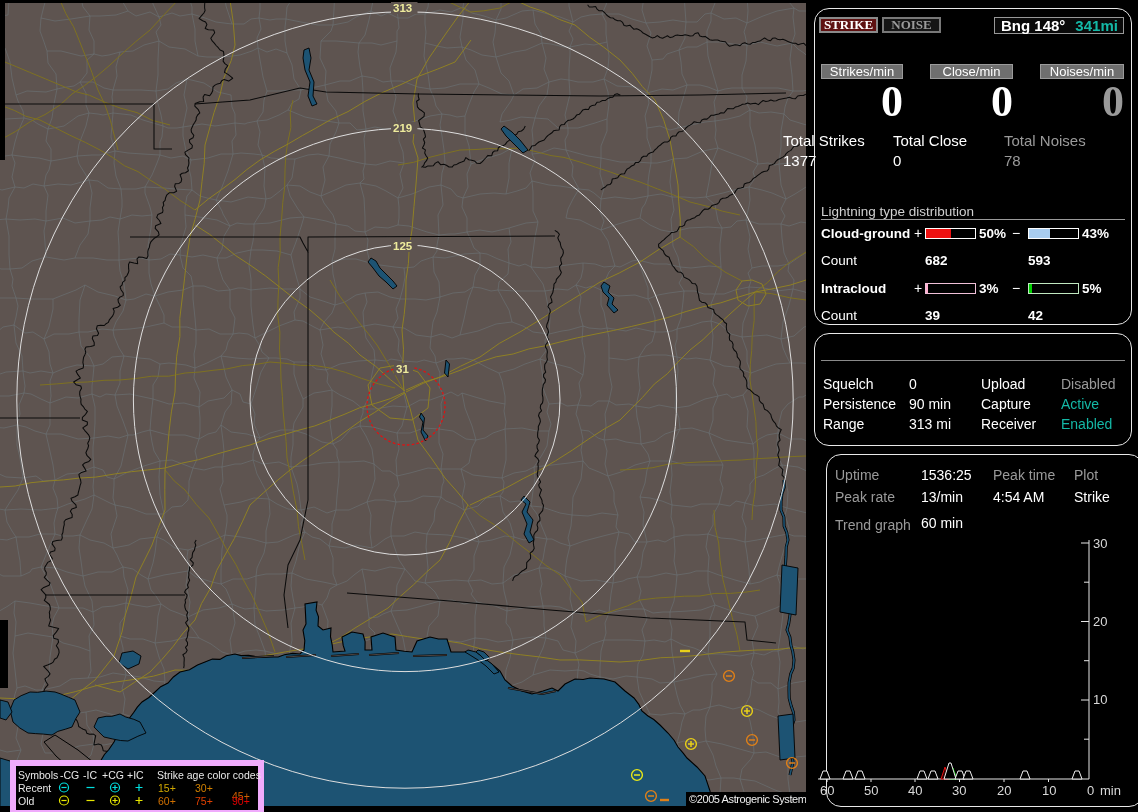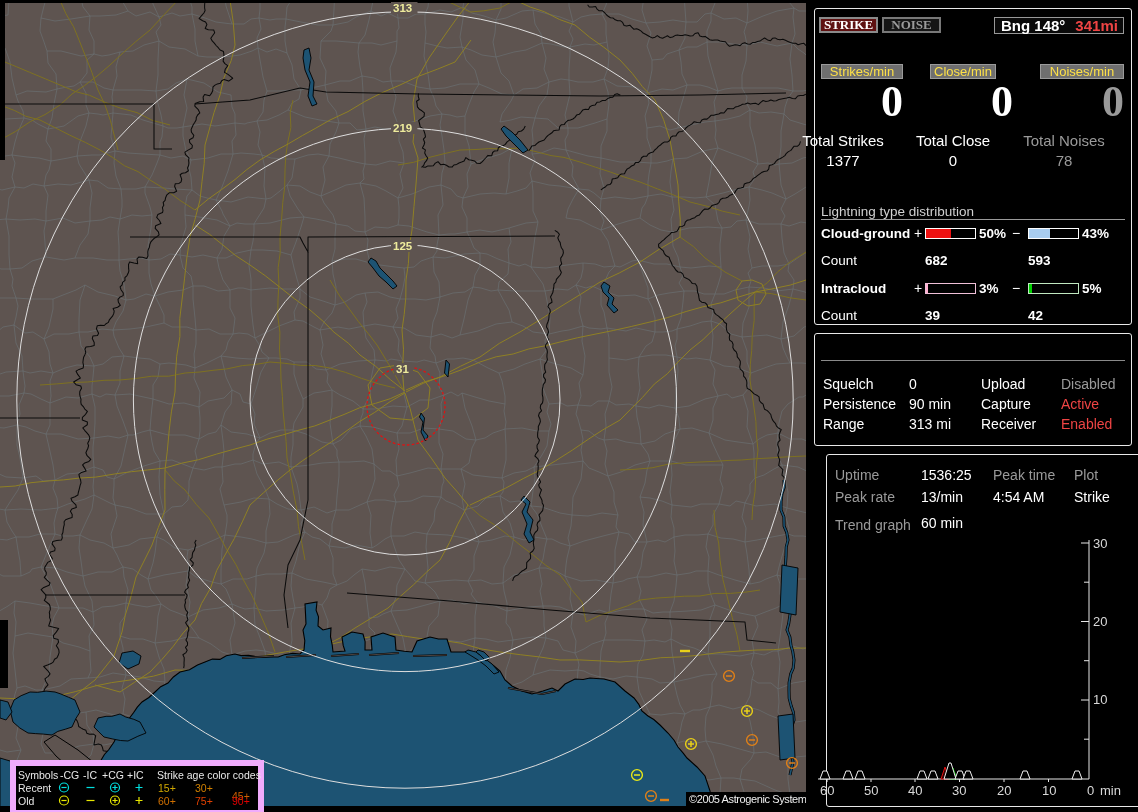--- a/index.html
+++ b/index.html
@@ -1,24 +1,24 @@
 <!DOCTYPE html>
 <html><head><meta charset="utf-8"><title>StrikeStar</title>
 <style>
 html,body{margin:0;padding:0;background:#000;width:1138px;height:812px;overflow:hidden;}
 body{font-family:"Liberation Sans",sans-serif;position:relative;}
-.panel{position:absolute;left:814px;width:316px;background:#000;border:1px solid #e8e8e8;border-radius:3px;}
+.panel{position:absolute;left:814px;width:316px;background:#000;border:1px solid #e8e8e8;border-radius:15px;}
 .abs{position:absolute;}
 .gray{color:#9a9a9a;}
 .white{color:#fff;}
-.green{color:#ef4444;}
+.green{color:#14b8a6;}
 .btn{position:absolute;box-sizing:border-box;text-align:center;font-family:"Liberation Serif",serif;font-weight:bold;font-size:13px;line-height:12px;}
-.mlabel{position:absolute;box-sizing:border-box;background:#6f6f6f;border:1px solid #9a9a9a;color:#fde047;font-size:13px;text-align:center;height:15px;line-height:13px;}
+.mlabel{position:absolute;box-sizing:border-box;background:#6f6f6f;border:1px solid #9a9a9a;color:#ffffff;font-size:13px;text-align:center;height:15px;line-height:13px;}
 .bigzero{position:absolute;font-family:"Liberation Serif",serif;font-weight:bold;font-size:44px;line-height:29px;text-align:right;width:60px;}
-.tot{position:absolute;font-size:15px;text-align:center;width:120px;}
+.tot{position:absolute;font-size:15px;text-align:left;width:120px;}
 .bar{position:absolute;width:51px;height:11px;border:1px solid #fff;box-sizing:border-box;background:#000;}
 .bar>div{height:100%;}
 .rowtxt{position:absolute;font-size:14px;white-space:nowrap;}
 .b{font-weight:bold;}
 </style></head>
 <body>
 <svg width="806" height="812" viewBox="0 0 806 812" xmlns="http://www.w3.org/2000/svg" style="position:absolute;left:0;top:0">
 <rect width="806" height="812" fill="#5e5450"></rect>
 <g opacity="0.72">
       <path d="M-24 -27L-10 -26L5 -27L18 -29M-24 -27L-23 -12L-22 4L-22 20M18 -29L31 -28L41 -23L51 -23M18 -29L15 -11L9 1L8 15M51 -23L61 -19L68 -23L76 -20M51 -23L48 -8L44 6L41 18M76 -20L88 -21L102 -23L111 -21M76 -20L80 -6L83 7L90 16M111 -21L120 -25L134 -29L146 -28M111 -21L116 -9L121 -1L128 11M146 -28L162 -21L175 -20L188 -13M146 -28L150 -15L153 4L159 17M188 -13L199 -18L208 -23L217 -26M188 -13L189 -3L192 7L192 14M217 -26L231 -20L245 -14L263 -11M217 -26L224 -10L226 6L232 24M263 -11L272 -18L287 -20L297 -22M263 -11L260 -1L260 9L259 18M297 -22L310 -22L327 -29L340 -29M297 -22L296 -7L287 7L286 19M340 -29L347 -30L364 -25L372 -24M340 -29L335 -13L334 9L333 25M372 -24L377 -23L388 -28L393 -28M372 -24L373 -11L373 1L371 11M393 -28L408 -25L420 -18L431 -14M393 -28L394 -10L396 2L398 18M431 -14L440 -15L450 -17L464 -18M431 -14L429 -4L428 7L425 14M464 -18L463 -9L464 1L463 7M508 -23L518 -22L527 -26L541 -29M508 -23L501 -8L501 9L496 20M541 -29L552 -28L558 -24L566 -26M566 -26L583 -25L600 -24L614 -21M566 -26L569 -8L569 6L573 22M614 -21L623 -18L631 -17L641 -18M614 -21L610 -11L606 5L602 14M641 -18L656 -21L665 -23L679 -24M641 -18L644 -3L642 10L646 23M679 -24L693 -24L706 -22L721 -16M679 -24L684 -8L685 9L686 22M721 -16L730 -16L738 -17L745 -19M721 -16L719 -8L715 3L711 13M745 -19L756 -18L769 -13L786 -12M745 -19L747 -6L748 11L747 23M786 -12L797 -18L811 -21L825 -24M786 -12L789 -3L789 2L794 8M825 -24L823 -12L820 -2L814 10M-22 20L-11 21L1 16L8 15M-22 20L-23 29L-21 35L-18 45M41 18L55 21L71 19L90 16M41 18L40 31L44 42L47 51M90 16L100 16L116 15L128 11M90 16L89 30L94 41L94 54M128 11L136 16L150 12L159 17M159 17L172 13L180 16L192 14M159 17L161 25L156 32L159 41M192 14L205 18L216 22L232 24M192 14L195 29L195 41L198 56M232 24L244 24L251 19L259 18M259 18L270 20L276 19L286 19M259 18L261 29L257 38L258 48M286 19L301 22L318 25L333 25M286 19L285 27L285 41L287 53M333 25L348 22L356 17L371 11M333 25L331 31L324 38L321 41M371 11L381 16L388 13L398 18M371 11L369 20L365 35L359 43M398 18L408 18L416 14L425 14M398 18L399 28L397 31L397 41M425 14L440 10L451 12L463 7M425 14L425 24L426 32L425 43M463 7L472 13L484 16L496 20M463 7L463 19L460 37L462 47M496 20L506 18L522 11L533 10M496 20L495 33L493 42L496 57M533 10L548 14L560 17L573 22M533 10L535 24L541 34L542 43M573 22L581 17L590 15L602 14M573 22L569 31L573 39L570 47M602 14L619 14L632 19L646 23M602 14L606 22L606 34L607 42M646 23L660 22L673 20L686 22M646 23L651 33L647 46L652 60M686 22L697 22L705 14L711 13M686 22L685 32L685 38L679 50M711 13L724 19L736 18L747 23M711 13L711 21L707 31L707 42M747 23L763 16L777 11L794 8M747 23L744 32L745 35L747 45M794 8L799 11L809 11L814 10M794 8L793 17L795 34L792 43M814 10L825 10L840 13L850 15M814 10L810 24L809 44L810 59M850 15L850 26L852 33L856 43M-18 45L-12 48L-4 45L5 48M-18 45L-20 58L-21 68L-19 76M5 48L10 62L12 78L16 95M47 51L61 51L81 56L94 54M47 51L48 63L56 74L57 89M94 54L102 56L109 55L120 52M94 54L87 60L87 73L80 82M120 52L133 51L144 45L159 41M120 52L116 67L117 76L113 90M159 41L169 47L185 49L198 56M159 41L158 59L158 75L156 91M198 56L207 57L220 57L232 56M232 56L240 55L252 51L258 48M258 48L267 52L276 49L287 53M258 48L260 60L263 77L267 91M287 53L292 65L294 79L301 90M321 41L336 41L348 42L359 43M321 41L320 58L326 71L325 85M359 43L372 43L381 45L397 41M359 43L358 52L360 67L362 76M397 41L396 52L390 68L391 81M425 43L437 46L447 48L462 47M425 43L424 56L428 74L430 89M462 47L471 50L482 55L496 57M462 47L466 60L475 70L479 84M496 57L514 52L526 50L542 43M496 57L501 73L509 81L514 95M542 43L551 44L564 47L570 47M542 43L546 58L544 69L549 82M570 47L585 44L594 45L607 42M570 47L570 55L569 69L569 80M607 42L609 56L608 68L604 79M652 60L663 59L667 54L679 50M652 60L652 70L649 85L647 93M679 50L687 47L697 47L707 42M679 50L681 62L682 74L687 85M707 42L720 42L733 44L747 45M707 42L708 56L713 74L718 91M747 45L760 42L777 46L792 43M747 45L746 61L742 75L742 88M792 43L798 49L804 53L810 59M792 43L790 59L792 75L793 91M810 59L817 66L820 76L825 85M856 43L856 58L853 73L849 91M-19 76L-21 90L-23 109L-23 126M16 95L27 91L46 92L57 89M16 95L18 101L23 111L24 118M57 89L67 87L74 86L80 82M57 89L54 104L52 118L48 129M80 82L93 82L104 88L113 90M80 82L86 93L86 105L89 113M113 90L128 90L141 90L156 91M113 90L112 97L113 105L113 113M156 91L168 89L176 83L187 79M156 91L157 100L161 115L163 126M187 79L204 83L218 92L231 95M187 79L184 95L187 108L183 127M231 95L232 107L235 114L235 123M267 91L279 91L291 90L301 90M267 91L264 100L263 112L257 121M301 90L307 88L316 87L325 85M301 90L299 99L292 103L288 110M325 85L340 81L350 81L362 76M325 85L328 101L336 111L339 123M362 76L374 78L383 82L391 81M362 76L363 91L363 111L366 129M391 81L402 81L418 87L430 89M391 81L396 97L393 111L399 127M430 89L445 88L460 84L479 84M430 89L434 98L436 106L442 114M479 84L489 88L502 94L514 95M479 84L474 92L468 107L465 116M514 95L523 89L537 88L549 82M514 95L511 101L502 114L500 122M549 82L557 80L561 79L569 80M549 82L547 95L539 106L535 118M569 80L578 82L593 82L604 79M569 80L570 94L565 115L568 128M604 79L617 86L635 87L647 93M604 79L608 92L609 104L607 119M647 93L662 89L673 90L687 85M647 93L649 103L645 116L647 128M687 85L700 85L708 87L718 91M687 85L683 99L679 112L678 128M718 91L725 89L732 88L742 88M718 91L714 102L715 109L715 121M742 88L756 88L778 88L793 91M742 88L747 97L746 102L750 110M793 91L803 91L813 89L825 85M793 91L788 98L785 107L784 114M825 85L835 87L840 87L849 91M825 85L818 101L813 112L810 126M849 91L847 102L848 111L848 119M-23 126L-9 123L6 119L24 118M-23 126L-22 137L-20 146L-15 156M24 118L32 120L38 124L48 129M24 118L18 132L15 142L12 155M48 129L64 126L78 116L89 113M48 129L46 141L51 149L51 161M89 113L98 114L103 115L113 113M89 113L86 126L79 144L77 156M113 113L131 115L143 120L163 126M113 113L112 125L111 137L115 151M163 126L168 128L177 128L183 127M163 126L162 137L160 142L160 155M183 127L202 124L215 126L235 123M183 127L183 136L186 151L191 160M235 123L245 124L247 123L257 121M235 123L236 135L232 141L233 154M257 121L267 120L279 115L288 110M257 121L260 132L258 145L262 155M288 110L305 117L320 120L339 123M339 123L350 123L357 130L366 129M339 123L336 132L330 144L329 156M366 129L375 127L385 129L399 127M366 129L364 139L365 152L365 164M399 127L412 122L430 116L442 114M399 127L399 141L403 152L404 163M442 114L450 115L457 117L465 116M442 114L440 125L442 136L444 150M465 116L465 133L469 146L471 164M500 122L511 120L521 117L535 118M535 118L548 119L558 128L568 128M535 118L532 130L533 140L532 154M568 128L578 128L595 123L607 119M568 128L568 134L565 140L566 150M607 119L607 131L601 146L601 158M647 128L660 126L670 130L678 128M647 128L647 138L651 150L651 163M678 128L691 125L705 122L715 121M715 121L728 119L740 116L750 110M715 121L716 130L715 138L718 148M750 110L759 113L771 112L784 114M750 110L750 126L755 145L758 164M784 114L790 120L803 124L810 126M784 114L781 131L781 147L779 164M810 126L823 125L838 124L848 119M810 126L811 135L816 144L818 155M848 119L851 132L859 150L865 162M-15 156L-4 159L5 156L12 155M-15 156L-22 168L-22 177L-27 189M12 155L27 157L39 158L51 161M12 155L15 163L12 177L15 187M51 161L57 160L68 158L77 156M51 161L49 170L46 175L44 186M77 156L92 155L100 155L115 151M77 156L79 164L84 172L89 180M115 151L128 153L143 154L160 155M115 151L114 163L116 176L121 189M160 155L171 158L183 156L191 160M160 155L157 163L152 175L145 187M191 160L208 158L221 154L233 154M191 160L189 169L191 177L192 190M233 154L241 153L254 154L262 155M233 154L228 171L222 187L216 200M262 155L271 158L283 159L295 159M262 155L265 168L264 186L266 199M295 159L308 155L318 154L329 156M295 159L294 165L292 178L287 185M329 156L339 158L355 162L365 164M329 156L323 167L325 180L321 196M365 164L376 165L390 161L404 163M365 164L363 171L364 179L360 183M404 163L400 174L403 188L398 198M444 150L445 163L442 173L441 185M471 164L487 158L501 154L512 148M471 164L467 174L468 187L463 198M512 148L509 163L509 178L506 194M532 154L541 153L554 148L566 150M532 154L535 160L530 173L532 181M566 150L577 153L588 156L601 158M566 150L573 166L572 176L579 189M601 158L620 162L635 162L651 163M601 158L600 174L604 188L601 199M651 163L657 163L667 161L673 159M651 163L649 174L648 182L648 196M673 159L687 158L703 151L718 148M673 159L671 171L670 182L672 197M718 148L731 153L745 158L758 164M718 148L712 163L709 182L706 197M758 164L768 163L775 165L779 164M758 164L753 172L755 178L749 187M779 164L792 163L803 158L818 155M779 164L780 174L781 185L786 199M818 155L835 155L849 158L865 162M818 155L819 165L814 175L815 183M865 162L862 167L860 179L856 185M-27 189L-15 186L2 190L15 187M-27 189L-25 197L-29 210L-28 218M15 187L24 188L33 184L44 186M15 187L9 198L8 208L6 219M44 186L58 184L71 185L89 180M44 186L48 195L46 211L46 221M89 180L98 181L108 188L121 189M89 180L92 193L90 208L90 221M121 189L130 189L136 189L145 187M121 189L122 200L122 207L120 219M145 187L164 188L175 189L192 190M145 187L145 193L150 207L152 215M192 190L200 196L207 198L216 200M192 190L187 196L185 207L185 215M216 200L231 202L248 197L266 199M216 200L222 211L223 214L230 226M266 199L271 198L280 191L287 185M266 199L264 208L257 219L254 224M287 185L300 186L310 192L321 196M287 185L290 196L298 209L304 217M321 196L335 190L346 185L360 183M321 196L324 203L333 215L336 224M360 183L376 186L386 191L398 198M360 183L364 198L365 217L365 232M398 198L412 194L429 187L441 185M398 198L399 207L399 218L398 225M441 185L451 189L457 196L463 198M441 185L443 205L438 215L439 235M463 198L480 194L494 193L506 194M463 198L462 207L467 218L467 232M506 194L517 191L526 188L532 181M532 181L549 185L560 186L579 189M532 181L533 192L533 211L538 222M579 189L589 190L594 193L601 199M579 189L573 199L568 209L566 218M601 199L615 197L632 199L648 196M601 199L600 212L604 221L601 230M648 196L654 195L661 194L672 197M648 196L645 204L642 208L640 218M672 197L684 197L695 198L706 197M672 197L674 210L671 219L672 232M706 197L723 193L734 190L749 187M706 197L715 205L718 221L722 228M749 187L762 190L772 193L786 199M749 187L750 200L749 206L746 220M786 199L795 194L806 187L815 183M786 199L781 209L785 216L781 224M815 183L832 182L843 186L856 185M815 183L816 196L814 211L813 224M856 185L853 202L852 216L850 234M-28 218L-18 221L-5 220L6 219M-28 218L-22 231L-18 249L-11 261M6 219L20 220L35 219L46 221M6 219L9 236L9 255L10 269M46 221L63 218L75 223L90 221M46 221L44 231L45 243L46 257M90 221L102 220L110 217L120 219M90 221L88 234L80 245L75 258M120 219L132 215L142 216L152 215M120 219L118 232L119 246L119 260M152 215L151 228L148 246L149 260M185 215L199 217L217 220L230 226M185 215L186 227L181 244L180 255M230 226L237 223L245 224L254 224M230 226L224 236L222 249L217 258M254 224L270 223L290 218L304 217M254 224L254 232L253 241L251 250M304 217L316 219L326 221L336 224M304 217L301 227L296 242L291 255M336 224L348 226L355 231L365 232M336 224L335 236L335 249L332 261M365 232L375 227L388 228L398 225M365 232L368 240L367 250L370 263M398 225L409 226L427 232L439 235M439 235L449 234L455 234L467 232M439 235L437 245L437 251L433 257M467 232L480 230L492 232L509 228M467 232L470 238L474 248L480 253M509 228L519 225L526 223L538 222M509 228L511 242L508 249L509 263M538 222L535 237L533 252L531 267M566 218L580 220L592 226L601 230M601 230L615 225L628 221L640 218M601 230L608 241L612 256L615 266M640 218L650 225L661 230L672 232M672 232L689 228L708 227L722 228M672 232L673 246L678 257L680 267M722 228L731 227L737 221L746 220M722 228L720 244L720 251L721 267M746 220L759 224L769 224L781 224M746 220L750 237L748 249L752 268M781 224L789 226L801 222L813 224M781 224L782 238L784 253L789 264M813 224L828 225L840 234L850 234M813 224L811 232L815 240L815 251M850 234L847 242L850 249L848 257M-11 261L-6 266L1 269L10 269M-11 261L-14 275L-23 287L-28 302M10 269L22 268L32 261L46 257M10 269L13 279L12 286L16 298M46 257L58 259L64 260L75 258M75 258L93 258L107 260L119 260M119 260L129 259L141 258L149 260M119 260L120 271L124 284L126 300M149 260L161 259L170 254L180 255M149 260L149 273L151 284L155 296M180 255L192 257L203 255L217 258M180 255L183 268L191 276L193 286M217 258L226 258L237 253L251 250M217 258L219 268L223 280L230 290M251 250L263 250L277 251L291 255M251 250L249 266L251 279L251 290M291 255L294 268L297 279L300 289M332 261L346 259L356 259L370 263M332 261L333 274L336 287L335 305M370 263L380 265L395 267L404 268M404 268L414 267L421 261L433 257M404 268L405 277L403 288L400 299M433 257L445 258L464 254L480 253M433 257L434 272L439 282L440 297M480 253L487 254L498 259L509 263M480 253L480 266L475 275L473 287M509 263L519 266L525 264L531 267M509 263L508 274L499 282L498 290M531 267L546 268L567 265L583 263M531 267L538 277L543 284L545 291M583 263L595 264L604 267L615 266M583 263L583 269L581 278L576 285M615 266L620 267L632 261L638 260M615 266L609 272L605 281L601 290M638 260L654 264L667 264L680 267M638 260L643 274L648 288L648 299M680 267L691 268L709 266L721 267M680 267L683 276L679 283L684 291M721 267L721 275L718 285L715 294M752 268L762 266L778 266L789 264M752 268L748 273L751 281L749 287M789 264L799 257L807 252L815 251M789 264L788 271L794 280L793 289M815 251L828 253L839 254L848 257M815 251L822 268L828 284L830 304M848 257L845 270L843 280L845 294M-28 302L-13 302L-0 298L16 298M-28 302L-23 316L-18 326L-14 339M16 298L31 299L38 299L53 299M16 298L18 306L16 317L14 325M53 299L63 295L76 290L85 285M53 299L53 309L49 327L44 339M85 285L98 292L115 296L126 300M85 285L80 300L79 319L79 332M126 300L134 299L146 294L155 296M126 300L123 311L116 322L113 330M155 296L168 292L183 290L193 286M155 296L159 304L164 315L164 323M193 286L204 286L218 291L230 290M193 286L193 299L195 318L196 330M230 290L238 288L243 288L251 290M230 290L230 308L235 318L233 334M251 290L270 288L282 289L300 289M251 290L251 306L253 325L255 338M300 289L310 297L323 301L335 305M300 289L300 298L294 312L295 320M335 305L345 302L356 295L365 293M335 305L332 313L324 322L320 330M365 293L378 292L390 297L400 299M365 293L367 302L363 312L364 326M400 299L415 299L426 300L440 297M400 299L396 309L398 318L393 327M440 297L453 293L465 292L473 287M440 297L437 312L433 322L431 337M473 287L481 288L491 291L498 290M473 287L468 300L464 319L460 335M498 290L515 291L529 291L545 291M498 290L505 303L509 310L512 322M545 291L557 289L568 290L576 285M545 291L548 306L550 318L549 334M576 285L586 288L592 286L601 290M576 285L581 297L579 311L583 326M601 290L618 296L635 295L648 299M601 290L601 305L604 312L607 328M648 299L658 295L669 293L684 291M648 299L652 307L655 318L655 332M684 291L695 291L704 294L715 294M684 291L683 302L681 318L677 329M715 294L724 294L735 290L749 287M715 294L711 304L713 313L711 321M749 287L764 288L777 291L793 289M749 287L749 307L743 323L742 337M793 289L805 292L817 300L830 304M793 289L789 305L783 322L781 339M830 304L833 302L840 297L845 294M830 304L826 309L818 318L815 325M845 294L851 306L855 316L855 324M-14 339L-3 332L3 327L14 325M-14 339L-15 352L-21 362L-23 374M14 325L25 333L33 332L44 339M14 325L16 343L22 356L23 371M44 339L54 334L69 334L79 332M44 339L49 352L50 364L53 373M79 332L88 332L102 329L113 330M79 332L81 346L90 357L94 366M113 330L130 329L146 327L164 323M113 330L114 336L119 348L124 356M164 323L172 327L187 327L196 330M196 330L209 329L220 334L233 334M196 330L196 344L194 354L195 368M233 334L239 333L248 334L255 338M233 334L228 342L226 350L221 356M255 338L265 333L279 326L295 320M255 338L260 346L262 352L269 358M295 320L303 321L314 327L320 330M320 330L338 327L349 329L364 326M320 330L323 345L321 354L326 370M364 326L375 324L381 325L393 327M364 326L366 338L374 350L375 360M393 327L404 328L416 335L431 337M393 327L399 340L398 351L403 361M431 337L441 334L452 338L460 335M431 337L430 348L435 356L436 363M460 335L478 331L496 324L512 322M512 322L523 326L533 332L549 334M549 334L562 331L569 330L583 326M549 334L545 340L546 351L540 359M583 326L589 328L601 329L607 328M583 326L582 341L585 356L583 375M607 328L626 331L636 328L655 332M607 328L609 338L609 348L609 358M655 332L663 332L672 331L677 329M655 332L652 342L646 346L639 357M677 329L690 326L702 322L711 321M677 329L677 339L675 346L677 357M711 321L720 324L731 334L742 337M711 321L713 336L712 350L710 360M742 337L754 336L767 335L781 339M742 337L747 351L747 362L751 373M781 339L794 336L804 327L815 325M781 339L783 348L786 355L790 363M815 325L826 325L843 325L855 324M815 325L816 341L818 355L818 365M855 324L853 335L856 346L853 362M-23 374L-6 376L6 372L23 371M-23 374L-23 383L-25 387L-29 396M23 371L30 373L41 371L53 373M23 371L24 379L25 386L24 393M53 373L65 368L77 365L94 366M53 373L50 381L51 396L50 403M94 366L103 364L112 357L124 356M94 366L93 377L92 386L92 394M124 356L139 358L150 359L160 364M124 356L120 371L120 383L115 395M160 364L169 363L186 365L195 368M160 364L158 377L153 385L153 399M195 368L207 363L213 360L221 356M195 368L194 378L200 392L199 407M221 356L236 358L250 359L269 358M221 356L224 368L226 377L232 390M269 358L276 358L287 359L294 362M269 358L261 372L256 389L251 404M294 362L307 362L316 369L326 370M294 362L294 374L298 387L303 399M326 370L340 364L358 361L375 360M326 370L328 374L327 382L332 390M375 360L387 361L391 359L403 361M375 360L371 379L370 395L363 409M403 361L417 362L424 360L436 363M403 361L403 374L404 394L407 407M436 363L447 359L454 359L463 358M436 363L440 373L439 387L444 395M463 358L473 360L488 368L499 373M499 373L514 369L525 364L540 359M499 373L502 381L505 396L505 404M540 359L556 364L571 368L583 375M540 359L543 377L543 388L549 404M583 375L579 383L581 396L578 405M609 358L618 359L626 360L639 357M609 358L609 372L612 387L609 401M639 357L652 355L666 355L677 357M639 357L638 371L640 388L636 406M677 357L687 359L696 358L710 360M677 357L678 371L676 390L675 408M710 360L724 366L735 367L751 373M710 360L715 370L713 384L718 396M751 373L767 367L776 364L790 363M751 373L748 380L748 389L743 395M790 363L802 363L812 364L818 365M818 365L827 361L840 362L853 362M818 365L818 374L814 385L812 391M853 362L854 375L852 387L855 402M-29 396L-11 396L9 396L24 393M-29 396L-29 409L-24 416L-22 429M24 393L31 394L41 399L50 403M24 393L19 405L20 414L17 425M50 403L66 397L78 398L92 394M50 403L50 411L50 425L46 434M92 394L100 397L106 394L115 395M92 394L95 407L95 423L94 438M115 395L130 394L139 396L153 399M115 395L117 406L123 421L128 435M153 399L169 404L184 403L199 407M153 399L152 407L151 417L150 430M199 407L208 401L224 398L232 390M199 407L200 418L200 431L199 439M232 390L240 394L243 402L251 404M232 390L231 404L225 412L221 425M251 404L255 414L254 424L260 438M303 399L314 393L321 392L332 390M303 399L303 407L294 423L293 430M332 390L340 395L353 401L363 409M332 390L332 406L330 423L333 444M363 409L375 409L393 406L407 407M363 409L363 413L361 418L360 426M407 407L420 400L430 400L444 395M407 407L405 414L402 426L397 433M444 395L451 392L458 396L462 393M444 395L441 404L442 418L439 429M462 393L475 397L489 401L505 404M462 393L465 408L472 426L476 440M505 404L504 411L506 422L505 429M549 404L561 403L567 406L578 405M549 404L547 412L551 424L549 431M578 405L591 406L598 401L609 401M578 405L576 414L578 419L581 430M609 401L616 405L629 404L636 406M609 401L605 414L606 426L604 440M636 406L649 408L659 405L675 408M636 406L637 417L640 430L641 444M675 408L689 406L705 399L718 396M675 408L679 418L679 420L680 429M718 396L727 394L732 398L743 395M718 396L713 408L713 420L709 433M743 395L748 411L747 427L753 444M788 404L799 397L803 397L812 391M788 404L782 411L779 423L778 433M812 391L825 393L843 398L855 402M812 391L811 408L816 424L814 444M855 402L854 412L853 418L848 426M-22 429L-9 427L4 428L17 425M-22 429L-27 440L-24 453L-29 468M17 425L26 427L35 431L46 434M17 425L17 445L20 458L23 478M46 434L61 434L78 439L94 438M46 434L49 447L53 465L55 480M94 438L108 436L119 438L128 435M94 438L93 447L93 456L94 467M128 435L133 435L142 432L150 430M128 435L125 448L121 466L114 479M150 430L168 435L185 435L199 439M150 430L152 442L154 451L160 461M199 439L208 434L216 432L221 425M199 439L195 451L197 459L193 468M221 425L231 432L247 434L260 438M221 425L223 441L224 451L222 467M260 438L270 433L281 430L293 430M260 438L256 443L253 454L253 460M293 430L306 434L322 442L333 444M293 430L293 445L291 457L291 467M333 444L341 440L351 429L360 426M333 444L337 450L337 456L339 462M360 426L373 427L384 430L397 433M360 426L366 436L372 449L374 464M397 433L410 433L424 428L439 429M397 433L399 449L396 460L397 476M439 429L453 431L466 439L476 440M439 429L439 443L443 454L441 469M476 440L485 438L493 433L505 429M476 440L472 448L469 463L461 469M505 429L522 428L537 431L549 431M505 429L506 445L506 460L502 478M549 431L547 446L542 455L534 467M581 430L589 431L598 438L604 440M581 430L583 439L581 450L583 461M604 440L616 439L626 442L641 444M604 440L607 451L605 464L608 476M641 444L655 441L665 434L680 429M641 444L646 451L648 454L650 461M680 429L692 428L702 431L709 433M680 429L674 441L675 448L671 461M709 433L725 440L738 442L753 444M709 433L712 442L718 455L723 465M753 444L759 439L767 435L778 433M753 444L754 453L754 466L755 478M778 433L790 439L802 439L814 444M778 433L777 442L778 456L782 465M814 444L825 437L836 431L848 426M814 444L819 452L826 463L829 472M-29 468L-10 470L6 477L23 478M-29 468L-27 478L-25 491L-24 501M23 478L36 476L43 481L55 480M23 478L18 490L10 502L5 510M55 480L67 474L78 473L94 467M55 480L53 488L57 498L58 508M94 467L103 470L107 477L114 479M94 467L94 475L93 487L94 495M114 479L128 472L144 466L160 461M114 479L114 486L113 498L115 505M160 461L172 460L180 463L193 468M160 461L159 477L160 495L164 514M193 468L204 470L215 467L222 467M193 468L189 481L189 487L188 500M222 467L235 464L241 464L253 460M222 467L223 482L220 489L224 505M253 460L263 464L279 462L291 467M253 460L257 474L265 489L269 499M291 467L310 465L322 463L339 462M291 467L297 484L299 494L301 510M339 462L349 462L364 461L374 464M339 462L339 476L337 496L336 510M374 464L382 471L390 471L397 476M374 464L375 479L372 489L367 502M397 476L410 473L428 468L441 469M397 476L399 485L394 495L396 502M441 469L449 469L456 469L461 469M441 469L444 481L442 486L441 497M461 469L473 475L490 477L502 478M461 469L465 484L462 498L464 510M502 478L514 473L526 471L534 467M502 478L504 482L503 492L500 496M534 467L552 465L569 463L583 461M534 467L535 478L533 491L531 506M583 461L589 468L599 472L608 476M583 461L581 479L573 497L572 515M608 476L621 472L635 465L650 461M608 476L614 492L614 502L618 515M650 461L659 461L666 461L671 461M650 461L647 470L645 483L640 497M671 461L686 465L706 465L723 465M671 461L672 475L670 492L672 505M723 465L720 480L723 488L719 504M755 478L764 475L774 469L782 465M755 478L750 484L750 493L745 503M782 465L798 467L811 473L829 472M782 465L785 478L788 492L787 508M829 472L837 476L845 474L850 474M829 472L830 485L824 501L825 512M850 474L854 483L854 490L858 497M-24 501L-11 506L-7 508L5 510M-24 501L-21 510L-19 524L-13 536M5 510L21 509L41 510L58 508M5 510L7 522L12 531L16 537M58 508L68 504L85 499L94 495M58 508L56 514L54 523L55 534M94 495L102 499L110 503L115 505M94 495L92 509L85 524L80 535M115 505L130 508L146 514L164 514M115 505L117 516L111 534L113 548M164 514L172 507L182 506L188 500M164 514L164 525L160 530L157 537M224 505L241 502L254 498L269 499M224 505L227 515L227 522L225 535M269 499L277 504L288 509L301 510M269 499L270 514L266 531L266 543M301 510L314 507L327 513L336 510M301 510L304 516L301 524L305 532M336 510L349 510L360 505L367 502M336 510L332 524L332 534L329 546M367 502L375 500L385 500L396 502M367 502L371 515L370 533L372 548M396 502L411 501L423 496L441 497M396 502L393 515L391 527L391 536M441 497L446 501L456 505L464 510M441 497L435 510L434 521L427 534M464 510L478 506L486 498L500 496M464 510L468 518L475 531L479 542M500 496L510 502L519 501L531 506M500 496L503 512L510 523L514 537M531 506L542 507L560 513L572 515M531 506L537 514L542 527L547 539M572 515L588 516L602 513L618 515M572 515L571 526L568 538L570 546M618 515L617 519L616 527L619 532M640 497L650 498L662 501L672 505M640 497L644 512L643 525L647 542M672 505L691 507L701 504L719 504M672 505L671 517L674 528L674 537M719 504L730 506L736 501L745 503M719 504L713 515L713 525L708 534M745 503L756 506L775 504L787 508M745 503L742 517L746 528L745 542M787 508L799 511L811 514L825 512M787 508L785 515L789 528L788 534M825 512L834 509L848 500L858 497M825 512L821 517L812 527L810 537M858 497L861 508L861 523L859 534M-13 536L-3 539L7 540L16 537M-13 536L-19 547L-20 557L-24 569M16 537L29 537L40 534L55 534M16 537L18 550L20 561L21 576M55 534L62 536L73 536L80 535M55 534L49 548L46 555L41 567M80 535L90 540L104 543L113 548M80 535L79 548L81 561L83 576M113 548L129 545L140 539L157 537M113 548L117 555L120 562L123 567M157 537L164 540L175 548L188 550M157 537L155 553L153 563L148 579M188 550L198 547L214 540L225 535M188 550L187 557L189 566L188 571M225 535L241 537L252 539L266 543M225 535L222 549L221 570L221 584M266 543L278 542L294 535L305 532M266 543L264 553L257 568L256 576M305 532L312 537L320 539L329 546M305 532L300 543L296 561L292 573M329 546L345 548L356 545L372 548M329 546L333 558L333 574L337 585M372 548L377 545L385 539L391 536M391 536L404 536L415 532L427 534M391 536L394 546L399 560L405 569M427 534L448 535L464 538L479 542M427 534L426 547L428 568L425 583M479 542L492 540L505 536L514 537M479 542L474 556L474 570L468 581M514 537L524 540L534 537L547 539M514 537L510 555L504 567L503 583M547 539L552 539L560 543L570 546M547 539L545 547L543 559L539 568M570 546L584 541L603 536L619 532M570 546L567 558L566 565L565 576M619 532L629 534L635 542L647 542M619 532L615 550L615 565L613 583M647 542L658 540L665 542L674 537M647 542L643 552L641 567L637 577M674 537L685 535L698 535L708 534M674 537L675 551L674 561L677 575M708 534L721 538L733 539L745 542M708 534L706 547L709 557L708 571M745 542L757 540L772 537L788 534M745 542L747 554L749 570L750 584M788 534L794 536L803 536L810 537M788 534L785 546L780 563L777 575M810 537L828 535L842 537L859 534M810 537L816 550L821 566L826 584M859 534L858 546L851 558L849 568M-24 569L-7 571L3 576L21 576M-24 569L-18 587L-15 605L-11 620M21 576L30 572L32 569L41 567M41 567L56 568L67 572L83 576M41 567L50 583L55 597L59 608M83 576L98 572L112 572L123 567M83 576L85 586L92 601L93 612M123 567L133 569L141 575L148 579M123 567L124 577L128 590L126 603M148 579L164 575L176 573L188 571M148 579L151 590L156 596L161 604M188 571L196 577L212 582L221 584M188 571L186 585L190 602L188 617M221 584L233 579L247 579L256 576M221 584L226 589L229 596L232 604M256 576L266 574L281 574L292 573M256 576L256 585L255 594L254 608M292 573L306 579L323 582L337 585M292 573L291 586L293 598L295 608M337 585L347 581L354 575L362 569M337 585L330 589L327 598L322 605M362 569L375 571L390 567L405 569M362 569L365 583L367 602L369 618M405 569L411 576L415 581L425 583M405 569L397 585L396 597L391 611M425 583L441 581L455 580L468 581M425 583L431 588L435 592L440 601M468 581L481 580L492 584L503 583M468 581L473 591L471 594L477 602M503 583L514 575L527 572L539 568M503 583L504 591L507 603L507 611M539 568L546 568L556 571L565 576M539 568L542 584L540 591L543 606M565 576L581 581L596 580L613 583M565 576L571 588L570 599L573 612M613 583L623 581L627 579L637 577M613 583L611 594L610 603L609 613M637 577L649 577L666 573L677 575M637 577L641 591L639 599L644 609M677 575L690 573L696 571L708 571M677 575L676 586L674 601L670 612M708 571L719 575L735 580L750 584M708 571L708 583L711 595L715 605M750 584L760 582L766 579L777 575M777 575L791 579L809 579L826 584M777 575L780 584L780 594L784 604M826 584L837 578L841 572L849 568M826 584L823 591L824 596L819 602M849 568L847 579L845 595L848 609M-11 620L-4 613L8 606L15 601M-11 620L-17 627L-20 638L-28 644M15 601L30 603L41 605L59 608M15 601L14 613L16 622L15 636M59 608L68 608L83 608L93 612M59 608L54 617L52 625L53 637M93 612L102 607L114 606L126 603M93 612L94 625L89 636L90 651M126 603L135 605L147 607L161 604M126 603L125 616L120 623L120 636M161 604L170 610L178 613L188 617M161 604L158 616L157 629L155 643M188 617L203 610L219 608L232 604M188 617L189 624L195 632L199 638M232 604L239 607L245 609L254 608M232 604L235 623L230 640L232 655M254 608L266 611L283 610L295 608M254 608L255 625L259 635L265 651M295 608L303 607L315 603L322 605M295 608L291 623L292 640L289 655M322 605L328 621L327 637L330 654M369 618L378 617L383 614L391 611M369 618L369 627L375 633L373 638M391 611L407 610L422 606L440 601M391 611L398 627L403 638L406 654M440 601L452 600L464 604L477 602M440 601L438 616L429 626L426 642M477 602L485 604L495 606L507 611M477 602L475 616L475 628L475 638M507 611L517 609L528 607L543 606M507 611L506 623L510 628L513 640M543 606L551 606L560 607L573 612M543 606L544 617L544 626L546 638M573 612L584 615L599 610L609 613M573 612L571 627L576 641L575 653M609 613L622 610L632 609L644 609M609 613L605 623L606 633L604 640M644 609L653 613L663 612L670 612M644 609L647 619L642 630L645 641M670 612L688 611L701 610L715 605M670 612L670 621L672 629L671 639M715 605L729 610L740 613L755 616M715 605L710 619L710 636L708 654M755 616L768 611L776 608L784 604M755 616L758 626L752 640L754 653M784 604L782 622L780 637L778 651M819 602L829 603L837 606L848 609M819 602L818 617L814 632L812 646M848 609L849 619L851 629L858 642M-28 644L-21 657L-15 671L-13 681M15 636L28 633L40 635L53 637M15 636L13 653L15 670L17 688M53 637L63 643L79 647L90 651M53 637L50 657L49 674L42 690M90 651L90 658L91 671L88 678M120 636L130 639L143 639L155 643M120 636L123 648L124 665L126 675M155 643L172 641L187 637L199 638M155 643L159 657L164 669L165 682M199 638L211 644L222 652L232 655M232 655L245 651L256 650L265 651M232 655L231 660L226 666L224 674M265 651L273 653L280 654L289 655M265 651L266 661L263 665L265 671M289 655L302 656L314 655L330 654M289 655L296 659L296 668L301 675M330 654L342 651L358 644L373 638M330 654L328 665L330 676L333 690M373 638L385 644L393 650L406 654M373 638L369 655L371 667L367 683M406 654L414 648L416 648L426 642M406 654L400 661L401 665L396 670M426 642L445 640L461 642L475 638M426 642L427 653L428 663L426 673M475 638L486 639L498 642L513 640M475 638L473 653L474 663L472 679M513 640L526 638L533 637L546 638M513 640L510 658L506 670L505 688M546 638L558 641L563 650L575 653M546 638L543 648L536 663L533 675M575 653L584 649L592 644L604 640M575 653L578 660L579 665L578 670M604 640L616 640L630 640L645 641M604 640L601 651L600 667L600 677M645 641L654 640L665 642L671 639M645 641L643 655L638 664L637 677M671 639L683 645L694 648L708 654M671 639L672 652L675 670L674 682M708 654L721 654L740 656L754 653M708 654L710 661L713 667L717 674M754 653L764 655L773 651L778 651M754 653L751 664L754 673L752 679M778 651L793 646L803 649L812 646M778 651L780 662L779 676L778 689M812 646L826 646L844 641L858 642M812 646L811 654L814 664L815 673M858 642L857 657L850 667L847 683M-13 681L-12 694L-10 707L-13 721M17 688L25 686L36 690L42 690M17 688L15 694L13 703L13 710M42 690L60 686L71 679L88 678M42 690L41 701L43 707L40 718M88 678L100 677L113 673L126 675M126 675L140 677L154 681L165 682M126 675L122 688L125 699L123 714M165 682L162 696L165 706L164 720M187 685L198 679L210 679L224 674M187 685L188 697L188 711L185 723M224 674L237 673L249 675L265 671M224 674L221 688L216 701L216 716M265 671L279 669L289 676L301 675M265 671L264 683L259 698L258 710M301 675L313 679L324 685L333 690M301 675L299 690L294 702L286 721M333 690L341 688L355 687L367 683M333 690L327 700L325 709L320 716M367 683L374 680L385 674L396 670M396 670L407 673L417 672L426 673M396 670L397 684L395 702L394 717M426 673L439 674L456 674L472 679M426 673L430 688L430 704L435 718M472 679L485 680L492 683L505 688M472 679L472 691L478 697L476 708M505 688L516 684L522 682L533 675M505 688L501 695L501 701L501 711M533 675L550 670L565 671L578 670M578 670L584 671L590 674L600 677M578 670L577 685L580 703L581 719M600 677L613 679L626 676L637 677M600 677L602 692L600 706L600 722M637 677L652 679L660 683L674 682M637 677L639 691L644 702L650 714M674 682L688 679L704 675L717 674M674 682L677 695L680 705L685 714M717 674L712 683L712 694L710 707M752 679L758 683L771 683L778 689M752 679L751 688L750 696L745 706M778 689L793 683L805 681L815 673M778 689L779 702L778 712L782 720M815 673L827 677L834 682L847 683M815 673L820 691L820 707L824 722M847 683L853 689L858 700L859 710M-13 721L-4 719L3 714L13 710M13 710L20 715L32 715L40 718M13 710L18 726L16 738L21 750M40 718L56 713L73 714L86 712M40 718L44 728L41 744L45 753M86 712L96 710L114 715L123 714M86 712L87 725L93 734L94 744M123 714L136 718L147 717L164 720M164 720L168 724L180 723L185 723M185 723L195 721L203 718L216 716M185 723L186 737L191 746L195 759M216 716L230 715L244 714L258 710M216 716L221 729L224 733L230 747M258 710L266 711L276 714L286 721M258 710L261 724L266 736L268 747M286 721L296 720L307 718L320 716M286 721L289 731L288 748L290 758M320 716L341 711L354 708L374 708M320 716L326 730L330 741L333 754M374 708L383 712L388 715L394 717M374 708L374 726L368 742L368 760M394 717L407 718L421 717L435 718M394 717L395 733L395 741L399 757M435 718L448 714L463 711L476 708M435 718L434 733L440 743L439 757M476 708L484 707L495 712L501 711M476 708L472 725L473 739L469 754M501 711L510 717L523 721L531 723M501 711L503 726L506 734L506 746M531 723L545 723L562 722L581 719M531 723L532 735L536 743L534 752M581 719L588 720L592 724L600 722M581 719L574 731L570 746L567 758M600 722L616 721L631 718L650 714M600 722L604 731L601 735L603 741M650 714L661 715L674 713L685 714M685 714L693 710L700 710L710 707M685 714L682 722L680 732L677 743M710 707L719 705L733 709L745 706M710 707L706 716L705 729L706 741M745 706L759 710L769 715L782 720M745 706L750 721L753 736L754 753M782 720L796 722L809 720L824 722M782 720L786 731L788 743L789 755M824 722L834 716L846 715L859 710M824 722L817 733L815 739L811 752M859 710L855 728L855 740L852 756M-19 749L-7 748L7 752L21 750M-19 749L-16 766L-14 776L-14 793M21 750L15 765L13 779L6 792M45 753L60 753L79 746L94 744M94 744L104 745L114 743L128 740M94 744L91 755L80 766L77 779M128 740L138 743L144 742L150 745M128 740L120 755L115 765L112 776M150 745L163 749L183 753L195 759M150 745L155 761L158 774L162 791M195 759L204 753L217 751L230 747M195 759L194 771L196 780L193 792M230 747L226 757L226 770L228 781M268 747L273 749L284 755L290 758M268 747L264 758L257 765L252 777M290 758L303 755L316 755L333 754M290 758L293 765L297 772L300 779M333 754L342 755L359 760L368 760M333 754L332 764L330 774L326 783M368 760L377 756L391 757L399 757M368 760L364 764L361 775L355 780M399 757L415 756L424 759L439 757M399 757L397 767L395 780L396 789M439 757L451 755L458 755L469 754M439 757L439 764L436 773L432 781M469 754L483 752L493 748L506 746M469 754L474 764L473 773L479 785M506 746L513 750L525 751L534 752M506 746L508 760L508 776L512 787M534 752L543 755L557 758L567 758M534 752L536 760L529 771L531 783M567 758L577 753L592 744L603 741M567 758L571 770L571 780L574 790M603 741L617 748L627 751L637 759M603 741L604 759L605 775L607 789M637 759L650 754L665 748L677 743M637 759L637 768L644 772L646 779M677 743L684 741L697 743L706 741M677 743L683 755L681 763L687 777M706 741L722 744L736 748L754 753M706 741L713 755L716 766L721 778M754 753L766 752L780 757L789 755M754 753L751 759L742 769L740 779M789 755L796 757L806 756L811 752M789 755L788 765L788 779L790 795M811 752L824 754L839 755L852 756M811 752L812 764L812 774L810 785M852 756L852 765L854 780L855 791M-14 793L-5 795L2 794L6 792M-14 793L-20 800L-21 814L-26 820M6 792L21 792L40 794L58 794M6 792L10 803L13 814L12 827M58 794L63 792L71 786L77 779M77 779L90 781L103 774L112 776M77 779L81 791L82 801L81 814M112 776L115 791L119 806L124 820M162 791L175 794L181 793L193 792M193 792L207 786L215 785L228 781M193 792L190 804L183 817L182 826M228 781L237 779L242 776L252 777M228 781L230 795L230 814L229 826M252 777L268 776L284 781L300 779M252 777L257 792L258 804L263 817M300 779L307 783L315 782L326 783M300 779L296 795L295 803L293 818M326 783L337 782L343 779L355 780M326 783L328 791L336 804L338 812M355 780L367 780L384 787L396 789M355 780L358 790L365 801L373 811M396 789L406 784L421 782L432 781M396 789L395 801L394 806L394 815M432 781L446 782L465 783L479 785M432 781L434 792L440 807L443 820M479 785L488 787L502 786L512 787M479 785L476 801L471 813L468 828M512 787L519 786L523 784L531 783M512 787L510 801L504 808L500 819M531 783L546 787L558 789L574 790M531 783L533 800L537 812L541 825M574 790L583 789L599 787L607 789M574 790L576 803L579 815L580 823M607 789L617 783L630 782L646 779M646 779L660 777L676 777L687 777M646 779L642 796L641 810L638 827M687 777L696 776L709 780L721 778M687 777L683 792L685 811L683 825M721 778L729 778L734 778L740 779M721 778L720 794L715 807L708 819M740 779L755 781L775 790L790 795M740 779L744 792L753 808L755 822M790 795L785 800L785 813L778 819M810 785L822 786L838 790L855 791M810 785L818 797L820 802L828 815M855 791L855 801L851 806L849 816M-26 820L-16 821L-4 827L12 827M-26 820L-21 836L-19 851L-16 862M12 827L26 830L32 830L45 829M12 827L10 833L12 838L8 848M45 829L55 827L69 820L81 814M45 829L47 835L45 845L45 852M81 814L97 815L112 819L124 820M81 814L82 826L81 834L85 848M124 820L129 818L141 823L147 823M124 820L120 831L121 840L117 849M147 823L159 823L169 823L182 826M147 823L154 838L157 846L165 860M182 826L195 825L213 826L229 826M182 826L182 839L182 853L182 864M229 826L237 826L253 818L263 817M229 826L223 836L219 841L217 853M263 817L270 816L282 816L293 818M293 818L306 815L322 813L338 812M293 818L292 832L299 842L300 854M338 812L336 827L327 844L324 858M373 811L378 812L387 811L394 815M373 811L368 824L363 837L357 849M394 815L408 814L429 821L443 820M394 815L393 827L395 835L398 846M443 820L453 824L461 824L468 828M443 820L438 834L437 846L433 861M468 828L476 827L487 820L500 819M468 828L471 838L472 848L474 855M500 819L512 821L525 822L541 825M500 819L500 830L507 844L508 854M541 825L552 825L567 821L580 823M541 825L538 836L533 848L533 857M580 823L590 821L597 821L607 817M580 823L577 835L577 850L573 860M607 817L618 821L629 826L638 827M607 817L612 827L615 841L618 854M638 827L655 825L669 825L683 825M638 827L642 839L647 852L646 860M683 825L690 824L700 823L708 819M683 825L681 830L680 842L678 850M708 819L722 820L737 819L755 822M708 819L711 833L716 847L719 863M755 822L760 821L773 819L778 819M755 822L754 836L755 848L755 859M778 819L781 832L787 845L792 859M828 815L834 816L845 816L849 816M828 815L828 827L822 844L823 854M849 816L850 827L852 843L851 858M-16 862L-9 860L-1 851L8 848M8 848L19 848L33 853L45 852M45 852L57 852L69 849L85 848M85 848L97 850L104 851L117 849M117 849L134 852L151 856L165 860M165 860L168 861L173 861L182 864M182 864L194 863L203 856L217 853M217 853L232 854L255 860L270 861M270 861L280 861L292 857L300 854M324 858L333 853L344 852L357 849M357 849L370 848L382 848L398 846M398 846L408 853L424 858L433 861M433 861L444 858L460 855L474 855M474 855L488 853L496 857L508 854M508 854L516 853L524 856L533 857M533 857L544 857L563 856L573 860M573 860L586 859L603 858L618 854M618 854L630 854L634 855L646 860M646 860L656 859L667 854L678 850M719 863L732 859L744 860L755 859M755 859L770 860L778 856L792 859M823 854L833 858L845 859L851 858" fill="none" stroke="#6d7578" stroke-width="0.8"></path>
@@ -176,21 +176,21 @@
 
 <div class="abs" style="left:686px;top:792px;width:120px;height:14px;background:#000;color:#f0f0f0;font-size:11px;letter-spacing:-0.4px;line-height:14px;padding-left:3px;box-sizing:border-box;overflow:hidden;white-space:nowrap;">©2005 Astrogenic Systems</div>
 
 <div class="panel" style="top:8px;height:315px;">
   <div class="btn" style="left:4px;top:8px;width:59px;height:16px;background:#5e1111;border:2px solid #8a8a8a;color:#fff;">STRIKE</div>
   <div class="btn" style="left:67px;top:8px;width:59px;height:16px;background:#151515;border:2px solid #787878;color:#9a9a9a;">NOISE</div>
   <div class="abs" style="left:179px;top:8px;width:130px;height:17px;background:#0a0a0a;border:1px solid #989898;box-sizing:border-box;font-size:15px;font-weight:bold;line-height:15px;">
     <span style="color:#fff;margin-left:6px;">Bng 148°</span><span class="green" style="margin-left:10px;">341mi</span>
   </div>
   <div class="mlabel" style="left:6px;top:55px;width:82px;">Strikes/min</div>
-  <div class="mlabel" style="left:115px;top:55px;width:66px;">Close/min</div>
+  <div class="mlabel" style="left:115px;top:55px;width:83px;">Close/min</div>
   <div class="mlabel" style="left:225px;top:55px;width:84px;">Noises/min</div>
   <div class="bigzero white" style="left:28px;top:78px;">0</div>
   <div class="bigzero white" style="left:138px;top:78px;">0</div>
   <div class="bigzero" style="left:249px;top:78px;color:#9a9a9a;">0</div>
   <div class="tot white" style="left:-32px;top:123px;">Total Strikes</div>
   <div class="tot white" style="left:78px;top:123px;">Total Close</div>
   <div class="tot gray" style="left:189px;top:123px;">Total Noises</div>
   <div class="tot white" style="left:-32px;top:143px;">1377</div>
   <div class="tot white" style="left:78px;top:143px;">0</div>
   <div class="tot gray" style="left:189px;top:143px;">78</div>

